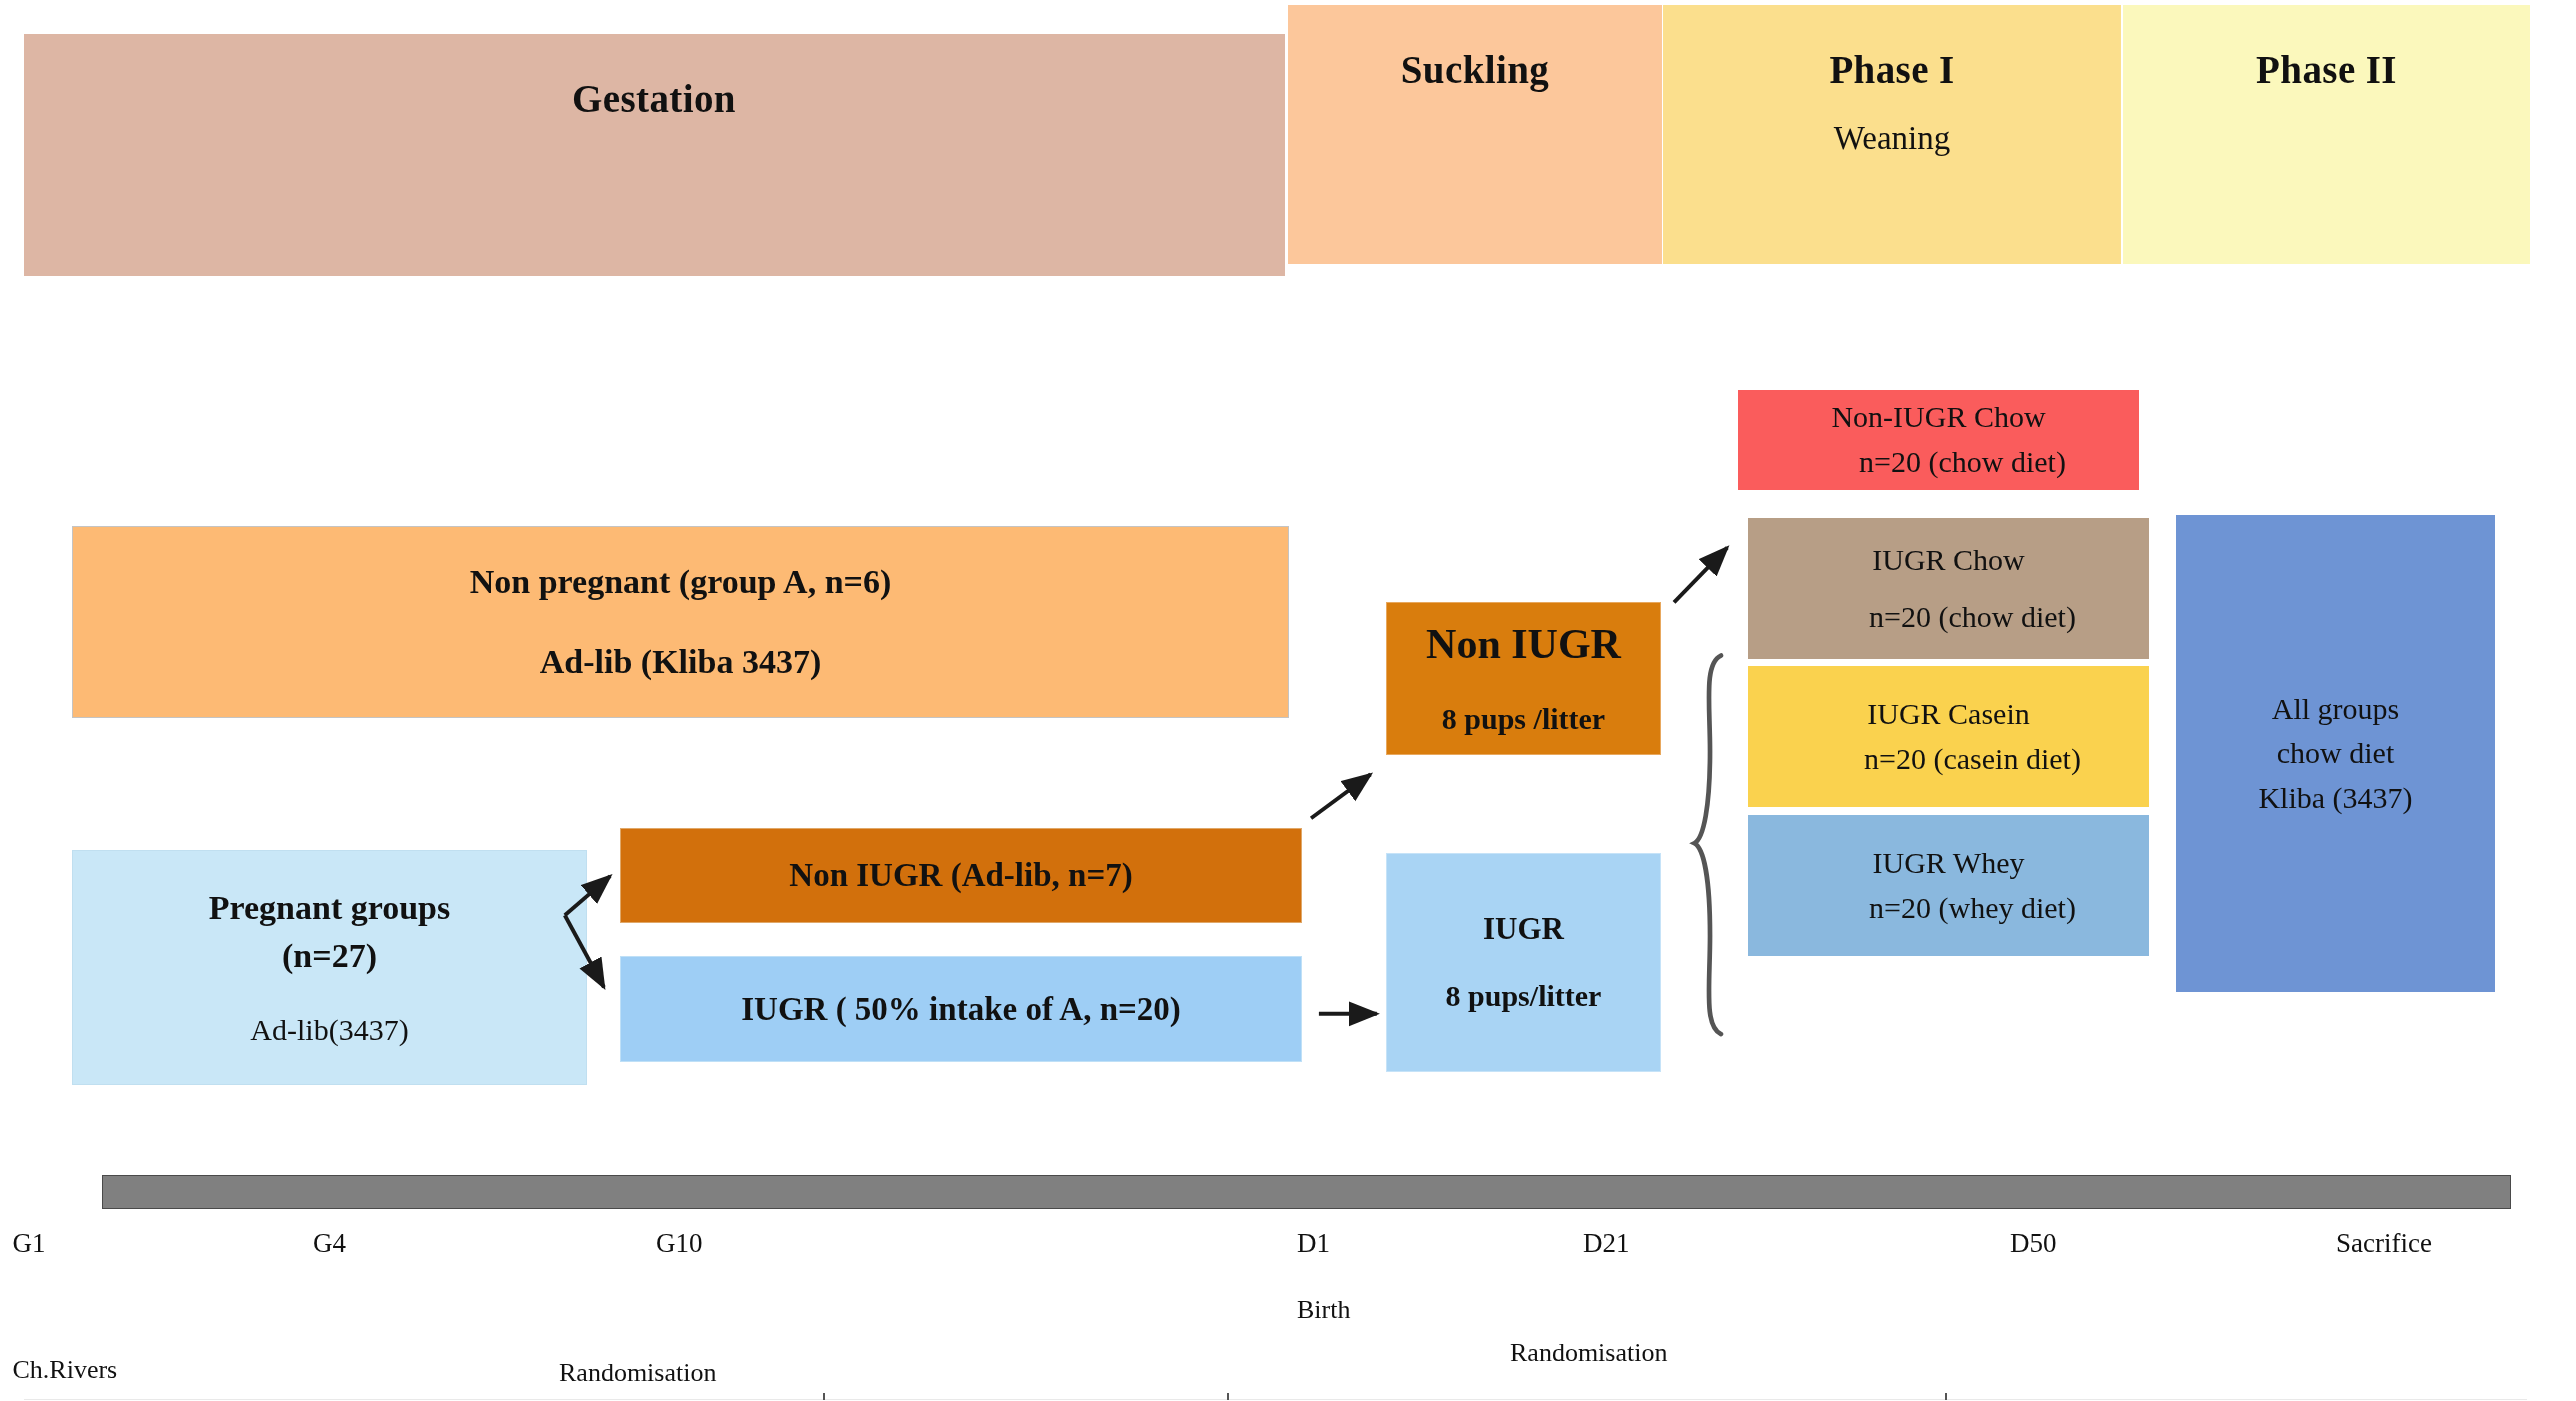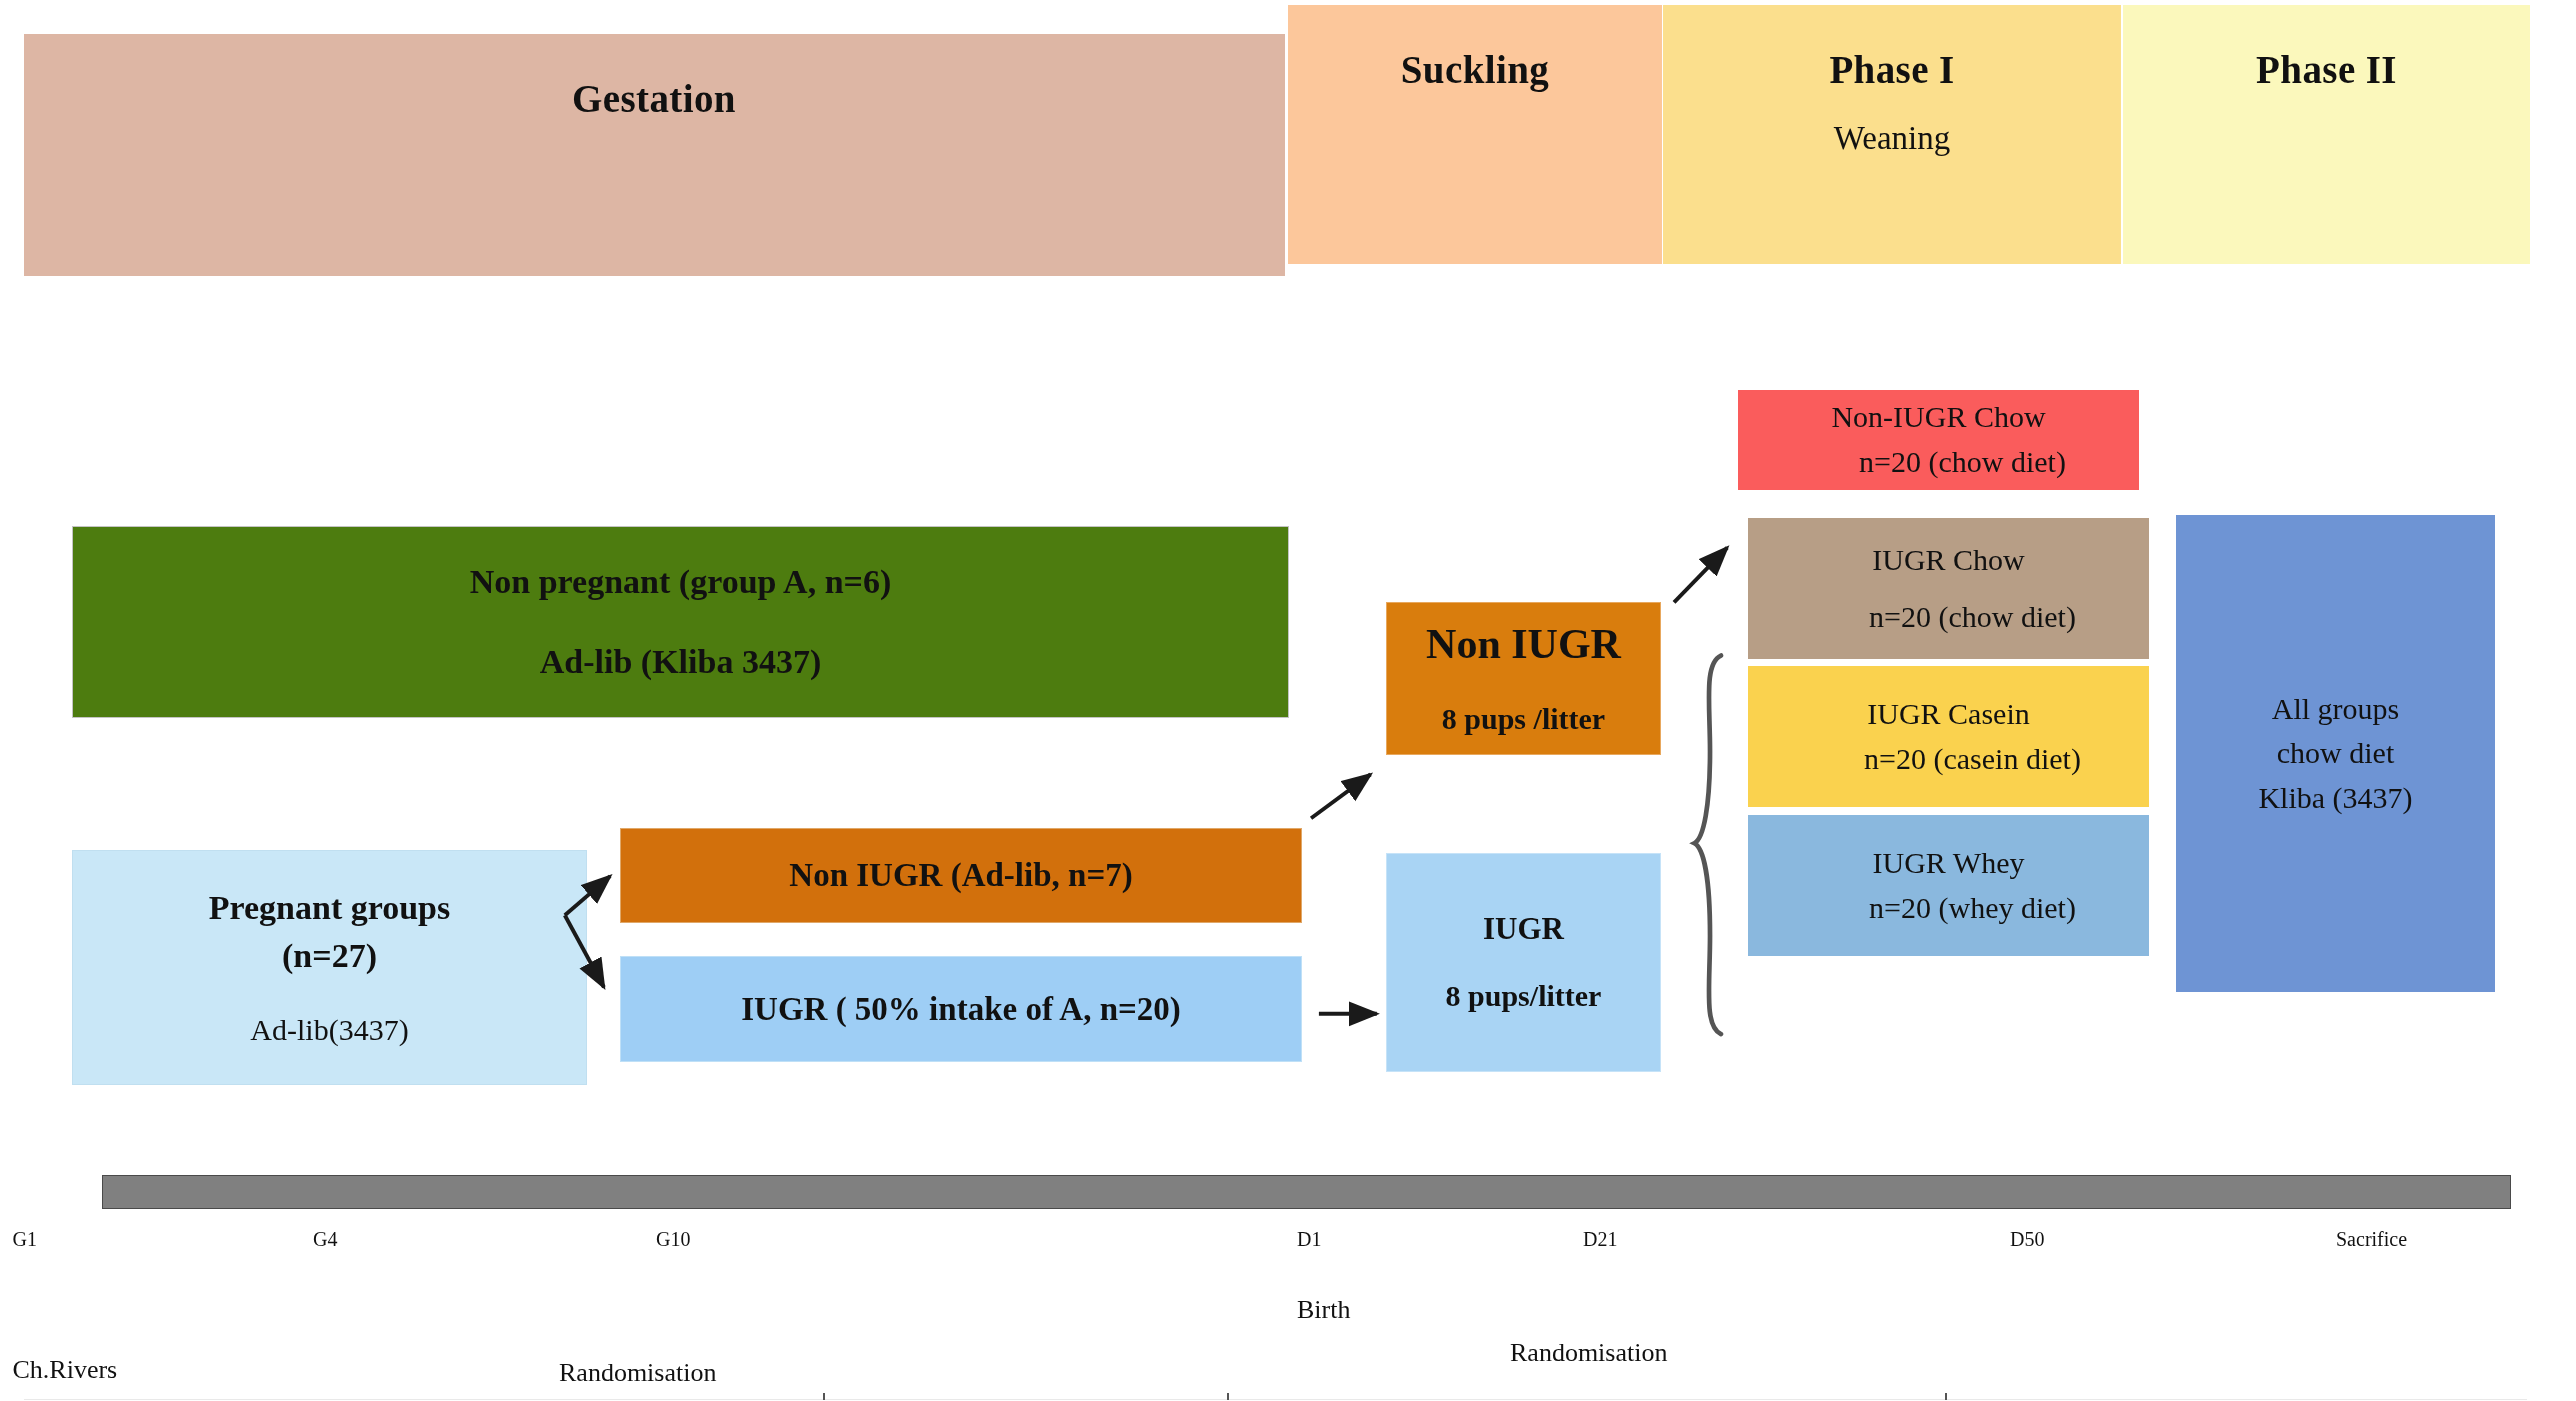--- a/index.html
+++ b/index.html
@@ -56,21 +56,21 @@
     text-align: center;
     color: #111111;
   }
   .box .line {
     line-height: 1.28;
     white-space: nowrap;
   }
 
   
   .box-nonpreg {
-    background: #4d7c0f;
+    background: #fdba74;
     border: 0.8px solid #c4c4c4;
   }
   .box-nonpreg .line { font-weight: bold; font-size: 34px; }
   .box-nonpreg .line + .line { margin-top: 36px; }
 
   .box-preg {
     background: #c9e7f7;
     border: 0.8px solid #c0dff0;
   }
   .box-preg .l1 { font-weight: bold; font-size: 34px; }
@@ -120,21 +120,21 @@
 
   
   .timeline-bar {
     position: absolute;
     background: #808080;
     border: 1.6px solid #4a4a4a;
     box-sizing: border-box;
   }
   .tl-label {
     position: absolute;
-    font-size: 20px;
+    font-size: 27px;
     color: #111111;
     white-space: nowrap;
   }
   .tl-sub {
     position: absolute;
     font-size: 26px;
     color: #111111;
     white-space: nowrap;
   }
   .tl-tick {

